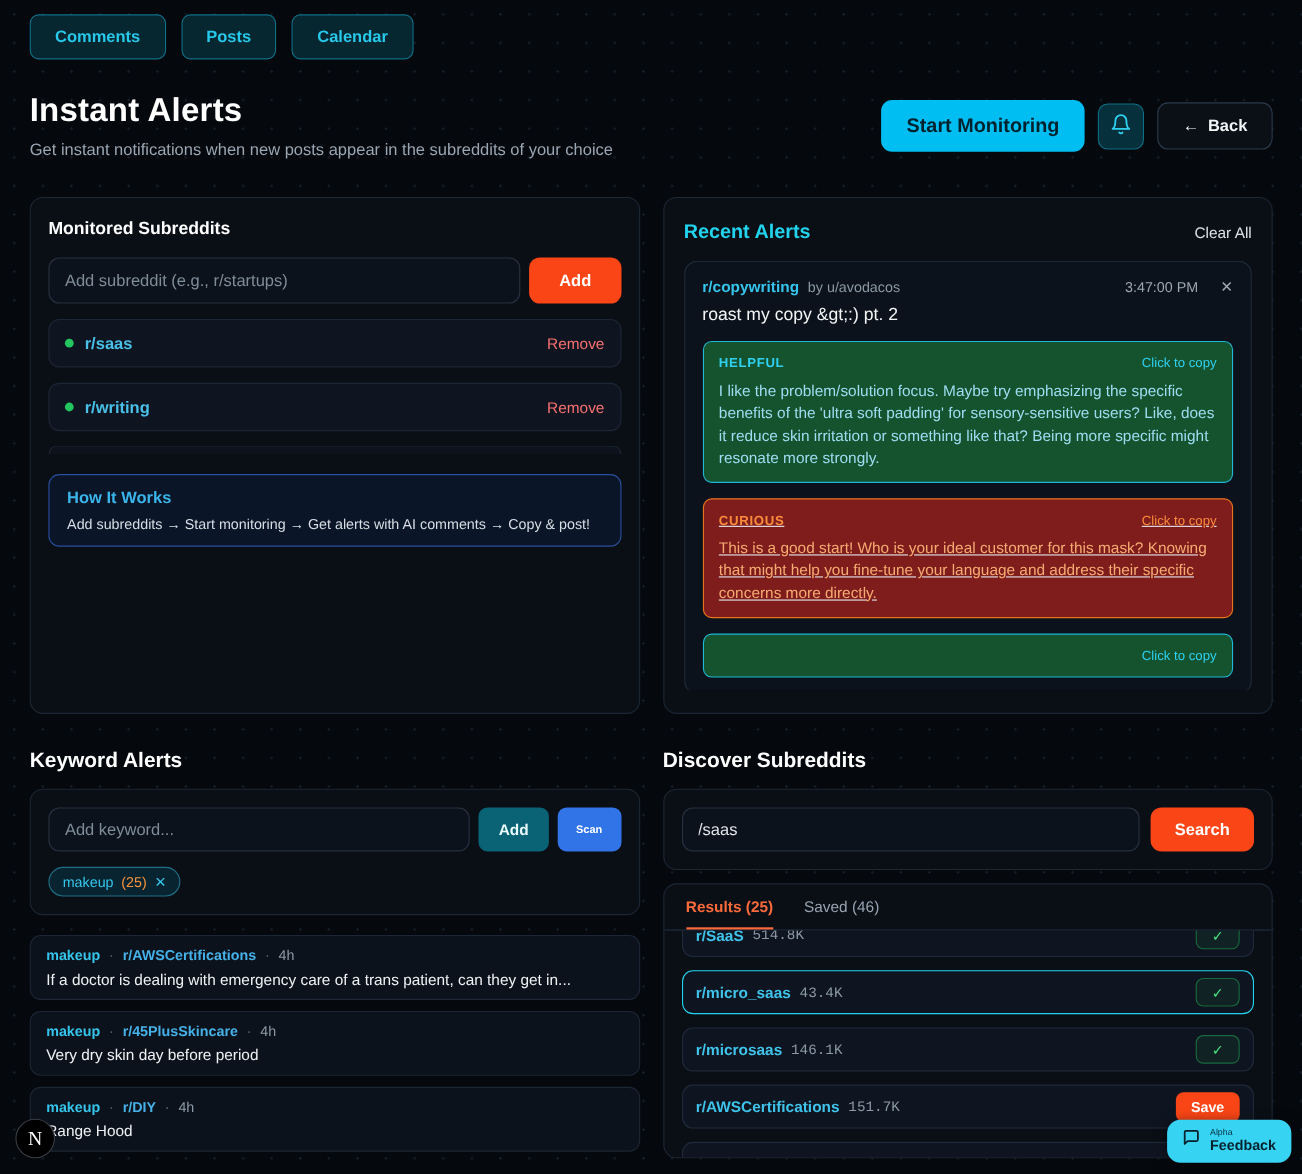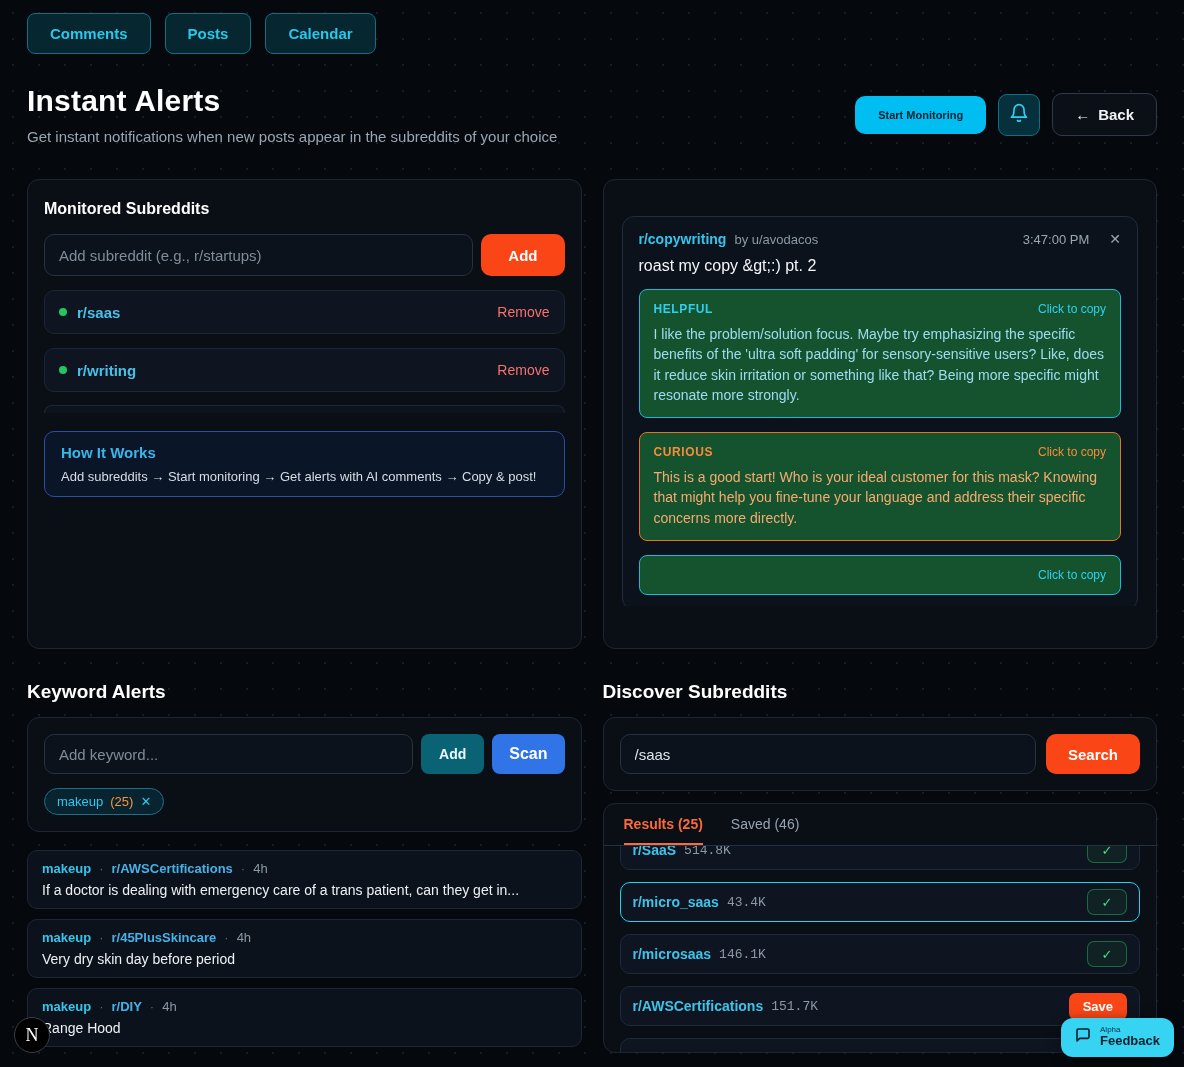--- a/index.html
+++ b/index.html
@@ -22,21 +22,21 @@
     font-weight:bold; font-size:15px; padding:11px 22px; border-radius:8px;
     cursor:pointer; font-family:inherit;
   }
 
   
   .header-row { display:flex; align-items:center; justify-content:space-between; margin-top:30px; }
   .page-title { font-size:30px; font-weight:bold; color:#ffffff; letter-spacing:.2px; }
   .page-subtitle { margin-top:10px; font-size:15px; color:#9aa6b2; }
   .header-actions { display:flex; gap:12px; align-items:center; }
   .btn-start {
-    background:#00bdf2; color:#00222e; font-weight:bold; font-size:11px;
+    background:#00bdf2; color:#00222e; font-weight:bold; font-size:18px;
     border:none; border-radius:10px; padding:13px 23px; cursor:pointer; font-family:inherit;
   }
   .btn-bell {
     width:42px; height:42px; background:#06303c; border:1px solid #0f6f86;
     border-radius:9px; display:flex; align-items:center; justify-content:center; cursor:pointer;
   }
   .btn-back {
     background:#0b1016; border:1px solid #2c3a4b; color:#f1f4f7; font-weight:bold;
     font-size:15px; border-radius:10px; padding:12px 22px; cursor:pointer;
     display:flex; align-items:center; gap:8px; font-family:inherit;
@@ -83,21 +83,21 @@
   .alerts-scroll { margin-top:16px; height:390px; overflow:hidden; }
   .alert-card { background:#0c121b; border:1px solid #222c3a; border-radius:12px; padding:14px 16px; }
   .alert-head { display:flex; align-items:center; gap:8px; }
   .alert-sub { color:#35c5ec; font-weight:bold; font-size:14px; cursor:pointer; }
   .alert-author { color:#8b98a5; font-size:13px; }
   .alert-time { margin-left:auto; color:#9aa6b2; font-size:13px; }
   .alert-close { color:#9aa6b2; font-size:14px; margin-left:12px; cursor:pointer; }
   .alert-title { color:#f3f5f7; font-size:16px; font-weight:normal; margin-top:10px; }
   .comment { border-radius:8px; padding:12px 14px; margin-top:14px; border:1px solid; cursor:pointer; }
   .comment.cyan { background:#14532d; border-color:#1fb9d8; }
-  .comment.orange { background:#14532d; border-color:#e8731f; }
+  .comment.orange { background:#7f1d1d; border-color:#e8731f;text-decoration:underline; }
   .comment-head { display:flex; justify-content:space-between; align-items:center; }
   .tone { font-size:12px; font-weight:bold; letter-spacing:.6px; }
   .copy { font-size:12px; }
   .comment.cyan .tone, .comment.cyan .copy { color:#2fd0f0; }
   .comment.orange .tone, .comment.orange .copy { color:#fb8b3c; }
   .comment-text { margin-top:8px; font-size:14px; line-height:1.45; }
   .comment.cyan .comment-text { color:#9fdcf2; }
   .comment.orange .comment-text { color:#f6ab72; }
   .comment.partial { min-height:40px; }
 
@@ -107,21 +107,21 @@
 
   .keyword-panel { margin-top:14px; padding:16px; }
   .kw-row { display:flex; gap:8px; }
   .kw-input { height:40px; }
   .btn-kw-add {
     background:#0a6275; color:#eafcff; font-weight:bold; border:none; border-radius:8px;
     padding:0 18px; font-size:14px; cursor:pointer; font-family:inherit;
   }
   .btn-scan {
     background:#3074e8; color:#ffffff; font-weight:bold; border:none; border-radius:8px;
-    padding:0 17px; font-size:16px; cursor:pointer; font-family:inherit;
+    padding:0 17px; font-size:10px; cursor:pointer; font-family:inherit;
   }
   .chip-row { margin-top:14px; }
   .chip {
     display:inline-flex; align-items:center; gap:7px; border:1px solid #1e6f86;
     background:#082430; border-radius:15px; padding:5px 12px; font-size:13px; cursor:pointer;
   }
   .chip-kw { color:#35c5ec; }
   .chip-count { color:#fb923c; }
   .chip-x { color:#35c5ec; }
 
@@ -229,20 +229,24 @@
         <span class="remove">Remove</span>
       </div>
       <div class="partial-row"></div>
       <div class="how-box">
         <div class="how-title">How It Works</div>
         <div class="how-text">Add subreddits → Start monitoring → Get alerts with AI comments → Copy &amp; post!</div>
       </div>
     </section>
 
     <section class="card recent-panel">
+      <div class="recent-head">
+        <h2 class="recent-title">Recent Alerts</h2>
+        <span class="clear-all">Clear All</span>
+      </div>
       <div class="alerts-scroll">
         <article class="alert-card">
           <div class="alert-head">
             <span class="alert-sub">r/copywriting</span>
             <span class="alert-author">by u/avodacos</span>
             <span class="alert-time">3:47:00 PM</span>
             <span class="alert-close">✕</span>
           </div>
           <h3 class="alert-title">roast my copy &amp;gt;:) pt. 2</h3>
 

